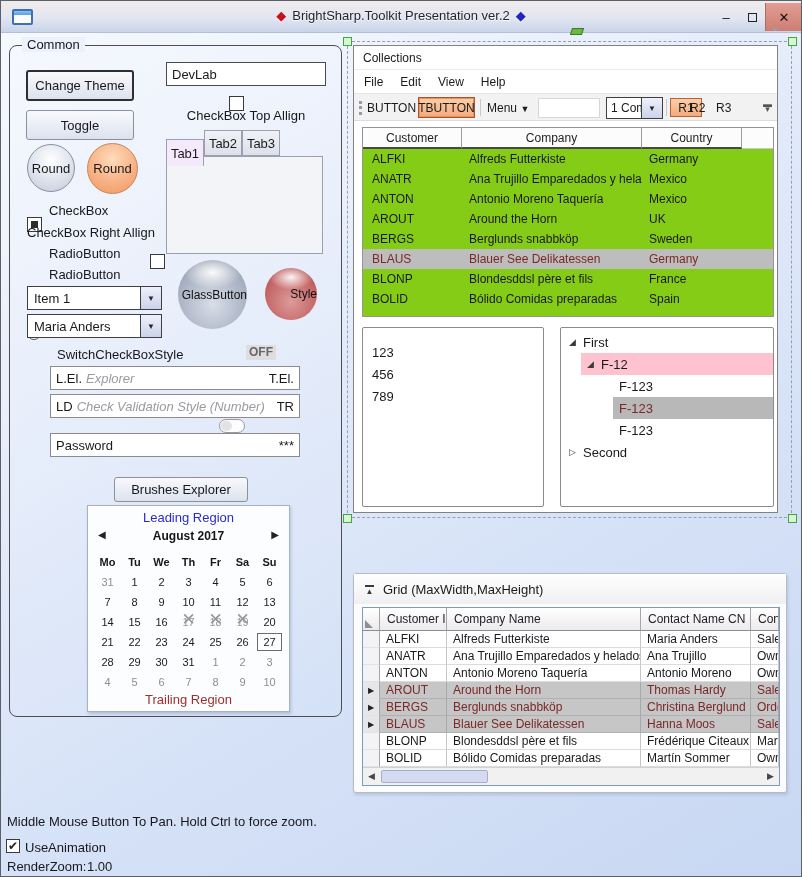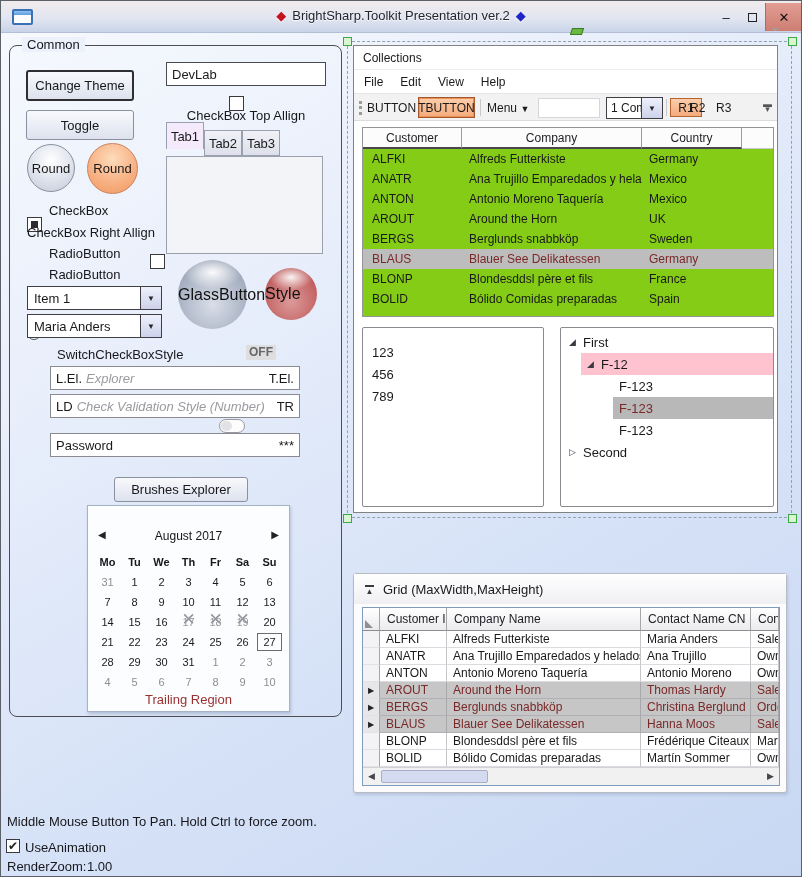--- a/index.html
+++ b/index.html
@@ -44,38 +44,38 @@
   .lbl{font-size:13px;color:#17171c;white-space:nowrap}
 
   .tab{position:absolute;top:0;height:26px;width:38px;display:flex;align-items:center;justify-content:center;
        font-size:13px;border:1px solid #9aa0ad;background:linear-gradient(#f1f2f7,#dde0ea)}
   .tab.sel{background:#f5eafc;height:27px;border-bottom:none;z-index:2}
   .tabpanel{position:absolute;background:#f3f4f8;border:1px solid #9aa0ad}
 
   .round{border-radius:50%;display:flex;align-items:center;justify-content:center;font-size:13px}
   .round-gray{background:radial-gradient(circle at 50% 32%,#ffffff 0%,#e3e7ef 45%,#c3c9d8 100%);border:1px solid #8a90a0}
   .round-orange{background:radial-gradient(circle at 50% 30%,#fddcbc 0%,#f8b285 55%,#f0995f 100%);border:1px solid #c9825a}
-  .sphere{border-radius:50%;display:flex;align-items:center;justify-content:flex-start;font-size:16px;color:#111}
+  .sphere{border-radius:50%;display:flex;align-items:center;justify-content:flex-end;font-size:12px;color:#111}
   .sphere-glass{background:radial-gradient(ellipse 70% 40% at 50% 18%,rgba(255,255,255,.95) 0%,rgba(255,255,255,0) 60%),
                 radial-gradient(circle at 50% 65%,#d9deE8 0%,#aab3c4 60%,#8b95a9 100%)}
   .sphere-red{background:radial-gradient(ellipse 70% 40% at 50% 18%,rgba(255,255,255,.92) 0%,rgba(255,255,255,0) 60%),
               radial-gradient(circle at 50% 65%,#dc9a9a 0%,#c56666 60%,#ad4a4a 100%)}
 
   .combo{background:#fff;border:1px solid #3e3e44;display:flex;align-items:stretch}
   .combo .txt{flex:1;padding-left:6px;font-size:13px;display:flex;align-items:center;overflow:hidden;white-space:nowrap}
   .combo .arrow{width:21px;background:linear-gradient(#eef0fb,#ccd2ea);border-left:1px solid #3e3e44;display:flex;align-items:center;justify-content:center;font-size:8px;color:#26262c}
 
   .switch{width:26px;height:14px;border:1px solid #98989e;border-radius:7px;background:#fdfdfe;position:relative}
   .switch .knob{position:absolute;left:1px;top:1px;width:11px;height:10px;border-radius:50%;background:#e2e2e6}
   .switch-state{font-size:12px;font-weight:bold;color:#66666c;background:#dededf;padding:0 3px;line-height:15px}
 
   
   .cal{position:absolute;left:77px;top:459px;width:203px;height:207px;background:#fcfdfe;border:1px solid #a9b2c4;box-shadow:1px 2px 3px rgba(60,80,120,.25);font-size:11px}
   .cal-leading{position:absolute;left:0;right:0;top:4px;text-align:center;font-size:13px;color:#2b2bd0}
-  .cal-month{position:absolute;left:0;right:0;top:23px;text-align:center;font-size:12px;font-weight:normal;color:#151515}
+  .cal-month{position:absolute;left:0;right:0;top:23px;text-align:center;font-size:12px;font-weight:bold;color:#151515}
   .cal-prev{position:absolute;left:10px;top:23px;font-size:10px;color:#222}
   .cal-next{position:absolute;right:10px;top:23px;font-size:10px;color:#222}
   .cal-grid{position:absolute;left:6px;top:46px;display:grid;grid-template-columns:repeat(7,27px);grid-auto-rows:20px}
   .cal-grid .dn{font-weight:bold;display:flex;align-items:center;justify-content:center;color:#17171c}
   .cday{display:flex;align-items:center;justify-content:center;position:relative;color:#1b1b1f}
   .cday.mut{color:#8d8d93}
   .cday.x .n{color:#9a9aa0}
   .cday .xm{position:absolute;left:0;right:0;top:-3px;text-align:center;font-size:17px;font-weight:bold;color:#9598a0}
   .cday.today{outline:1px solid #6b6b70;outline-offset:-2px}
   .cal-trailing{position:absolute;left:0;right:0;bottom:4px;text-align:center;font-size:13px;color:#9b3030}
@@ -184,21 +184,21 @@
         <span>Toggle</span>
       </div>
 
     <div class="tfield abs" style="left:156px;top:16px;width:160px;height:24px">
         <span>DevLab</span>
       </div>
 
     <div class="cb abs" style="left:219px;top:50px"></div>
     <div class="lbl abs" style="left:150px;top:62px;width:172px;text-align:center">CheckBox Top Allign</div>
 
-    <div class="tab sel" style="left:156px;top:76px">
+    <div class="tab sel" style="left:156px;top:93px">
         <span>Tab1</span>
       </div>
     <div class="tab" style="left:194px;top:84px">
         <span>Tab2</span>
       </div>
     <div class="tab" style="left:232px;top:84px">
         <span>Tab3</span>
       </div>
     <div class="tabpanel" style="left:156px;top:110px;width:157px;height:98px"></div>
 
@@ -263,20 +263,21 @@
     <div class="tfield light abs" style="left:40px;top:387px;width:250px;height:24px">
       <span>Password</span>
       <span class="tr-txt">***</span>
     </div>
 
     <div class="btn abs" style="left:104px;top:431px;width:134px;height:25px">
         <span>Brushes Explorer</span>
       </div>
 
     <div class="cal">
+      <div class="cal-leading">Leading Region</div>
       <div class="cal-prev">◀</div>
       <div class="cal-month">August 2017</div>
       <div class="cal-next">▶</div>
       <div class="cal-grid">
         <div class="dn">Mo</div>
         <div class="dn">Tu</div>
         <div class="dn">We</div>
         <div class="dn">Th</div>
         <div class="dn">Fr</div>
         <div class="dn">Sa</div>

